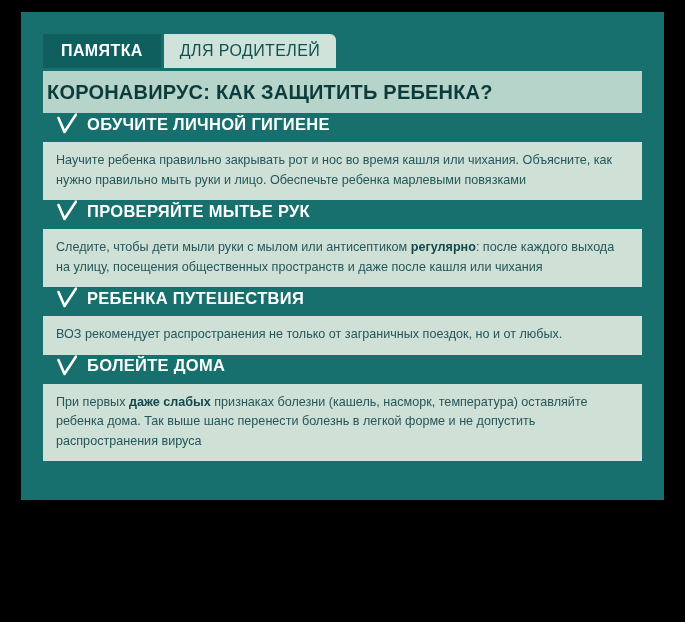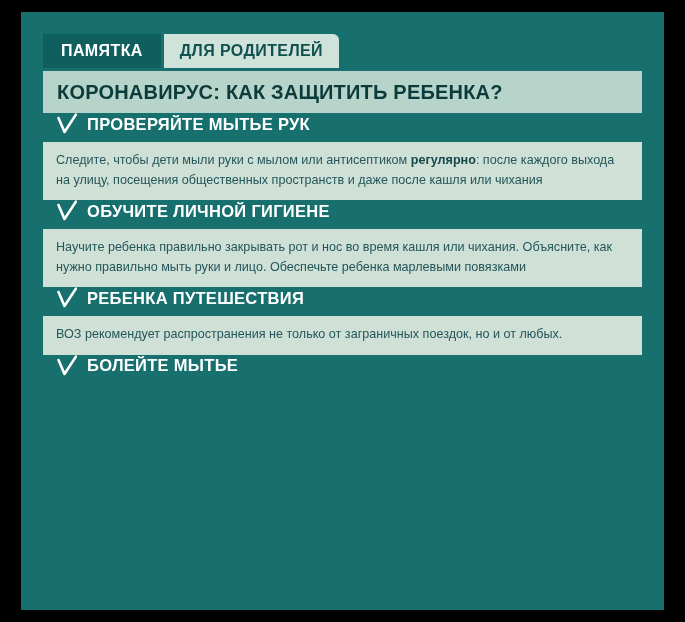--- a/index.html
+++ b/index.html
@@ -11,21 +11,21 @@
     width: 685px;
     height: 622px;
     font-family: "Liberation Sans", sans-serif;
     overflow: hidden;
   }
   .poster {
     position: absolute;
     left: 21px;
     top: 12px;
     width: 643px;
-    height: 598px;
+    height: 488px;
     background: #17706e;
     box-sizing: border-box;
     padding: 22px 22px 22px 22px;
   }
   .inner {
     width: 100%;
     height: 100%;
     position: relative;
   }
   
@@ -45,34 +45,34 @@
     padding: 0 18px;
     color: #ffffff;
     font-weight: bold;
     font-size: 16px;
     letter-spacing: 0.4px;
   }
   .tab-secondary {
     background: #cfe3db;
     padding: 0 16px;
     color: #10504f;
-    font-weight: bold;
+    font-weight: normal;
     font-size: 16px;
     letter-spacing: 0.4px;
     margin-left: 3px;
     border-top-right-radius: 6px;
   }
   
   .title-banner {
     margin-top: 3px;
     background: #b6d4c9;
     height: 42px;
     display: flex;
     align-items: center;
-    padding: 0 14px;
+    padding: 0 4px;
     box-sizing: border-box;
   }
   .title-banner .title-text {
     color: #0c3b3b;
     font-weight: bold;
     font-size: 20px;
     letter-spacing: 0.2px;
   }
   
   .section {
@@ -130,49 +130,50 @@
       <span class="title-text">КОРОНАВИРУС: КАК ЗАЩИТИТЬ РЕБЕНКА?</span>
     </div>
 
     <div class="sections s1">
 
       <div class="section">
         <div class="section-head">
           <svg class="check-icon" viewBox="0 0 20 22">
             <path d="M1.5 5 L7.5 19 L19 1.5" fill="none" stroke="#ffffff" stroke-width="2.6" stroke-linecap="round" stroke-linejoin="round"></path>
           </svg>
-          <span class="section-title">ПРОВЕРЯЙТЕ МЫТЬЕ РУК</span>
+          <span class="section-title">ОБУЧИТЕ ЛИЧНОЙ ГИГИЕНЕ</span>
         </div>
-        <div class="section-body">Следите, чтобы дети мыли руки с мылом или антисептиком <b>регулярно</b>: после каждого выхода на улицу, посещения общественных пространств и даже после кашля или чихания</div>
+        <div class="section-body">Научите ребенка правильно закрывать рот и нос во время кашля или чихания. Объясните, как нужно правильно мыть руки и лицо. Обеспечьте ребенка марлевыми повязками</div>
       </div>
 
       <div class="section">
         <div class="section-head">
           <svg class="check-icon" viewBox="0 0 20 22">
             <path d="M1.5 5 L7.5 19 L19 1.5" fill="none" stroke="#ffffff" stroke-width="2.6" stroke-linecap="round" stroke-linejoin="round"></path>
           </svg>
-          <span class="section-title">ОБУЧИТЕ ЛИЧНОЙ ГИГИЕНЕ</span>
+          <span class="section-title">ПРОВЕРЯЙТЕ МЫТЬЕ РУК</span>
         </div>
-        <div class="section-body">Научите ребенка правильно закрывать рот и нос во время кашля или чихания. Объясните, как нужно правильно мыть руки и лицо. Обеспечьте ребенка марлевыми повязками</div>
+        <div class="section-body">Следите, чтобы дети мыли руки с мылом или антисептиком <b>регулярно</b>: после каждого выхода на улицу, посещения общественных пространств и даже после кашля или чихания</div>
       </div>
 
       <div class="section">
         <div class="section-head">
           <svg class="check-icon" viewBox="0 0 20 22">
             <path d="M1.5 5 L7.5 19 L19 1.5" fill="none" stroke="#ffffff" stroke-width="2.6" stroke-linecap="round" stroke-linejoin="round"></path>
           </svg>
           <span class="section-title">РЕБЕНКА ПУТЕШЕСТВИЯ</span>
         </div>
         <div class="section-body">ВОЗ рекомендует распространения не только от заграничных поездок, но и от любых.</div>
       </div>
 
       <div class="section">
         <div class="section-head">
           <svg class="check-icon" viewBox="0 0 20 22">
             <path d="M1.5 5 L7.5 19 L19 1.5" fill="none" stroke="#ffffff" stroke-width="2.6" stroke-linecap="round" stroke-linejoin="round"></path>
           </svg>
-          <span class="section-title">БОЛЕЙТЕ МЫТЬЕ</span>
+          <span class="section-title">БОЛЕЙТЕ ДОМА</span>
         </div>
+        <div class="section-body">При первых <b>даже слабых</b> признаках болезни (кашель, насморк, температура) оставляйте ребенка дома. Так выше шанс перенести болезнь в легкой форме и не допустить распространения вируса</div>
       </div>
 
     </div>
   </div>
 </div>
 
 </body></html>

